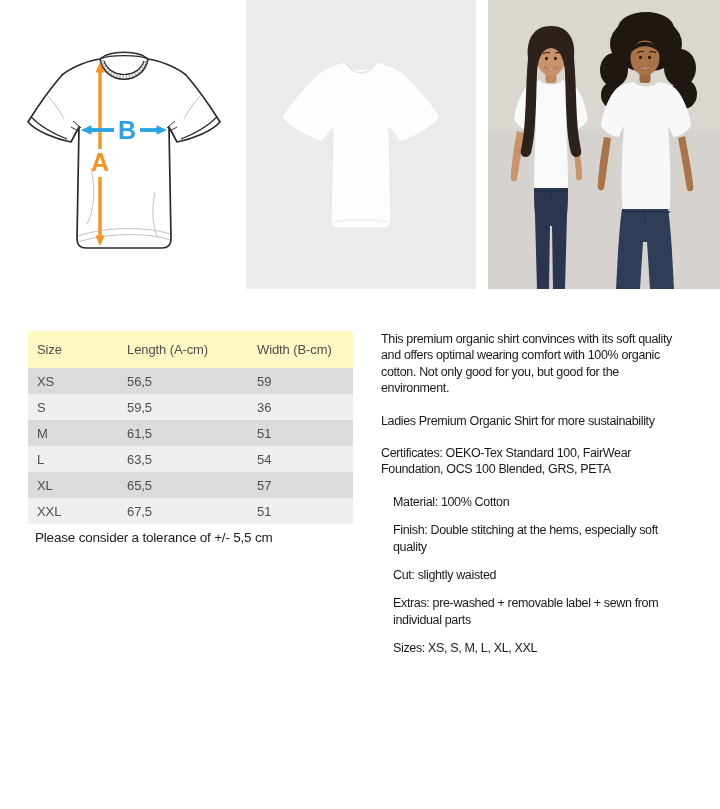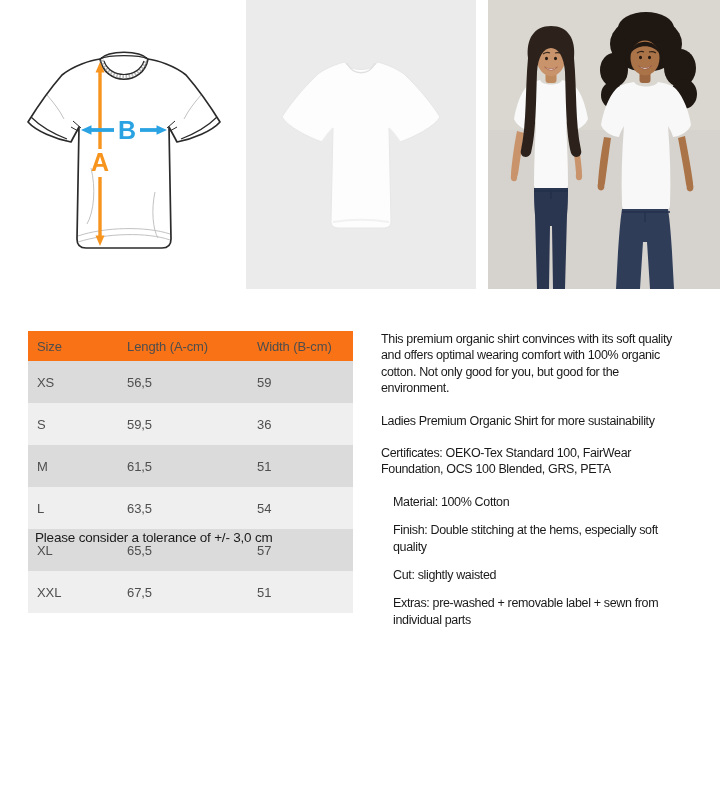--- a/index.html
+++ b/index.html
@@ -15,22 +15,22 @@
 
   .size-table{
     position:absolute;left:28px;top:331px;width:325px;
     border-collapse:collapse;table-layout:fixed;
     font-size:13px;color:#4f4f4f;letter-spacing:-0.1px;
   }
   .size-table col.c1{width:99px;} .size-table col.c2{width:130px;} .size-table col.c3{width:96px;}
   .size-table th,.size-table td{
     text-align:left;font-weight:normal;padding:0;vertical-align:middle;
   }
-  .size-table th{height:30px;background:#f97316;color:#4d4d4d;margin-left:28px;}
-  .size-table td{height:42px;}
+  .size-table th{height:37px;background:#fef9c3;color:#4d4d4d;margin-left:28px;}
+  .size-table td{height:26px;}
   .size-table th:first-child,.size-table td:first-child{padding-left:9px;}
   .size-table tbody tr:nth-child(odd) td{background:#dbdbdb;}
   .size-table tbody tr:nth-child(even) td{background:#efefef;}
 
   .tolerance{
     position:absolute;left:35px;top:530px;
     font-size:13.5px;color:#1b1b1b;letter-spacing:-0.2px;
   }
 
   .description{
@@ -179,25 +179,26 @@
         <td>57</td>
       </tr>
       <tr>
         <td>XXL</td>
         <td>67,5</td>
         <td>51</td>
       </tr>
     </tbody>
   </table>
 
-  <div class="tolerance">Please consider a tolerance of +/- 3,0 cm</div>
+  <div class="tolerance">Please consider a tolerance of +/- 5,5 cm</div>
 
   <div class="description">
     <p>This premium organic shirt convinces with its soft quality and offers optimal wearing comfort with 100% organic cotton. Not only good for you, but good for the environment.</p>
     <p>Ladies Premium Organic Shirt for more sustainability</p>
     <p>Certificates: OEKO-Tex Standard 100, FairWear Foundation, OCS 100 Blended, GRS, PETA</p>
     <div class="spec-line">Material: 100% Cotton</div>
     <div class="spec-line">Finish: Double stitching at the hems, especially soft quality</div>
     <div class="spec-line">Cut: slightly waisted</div>
     <div class="spec-line">Extras: pre-washed + removable label + sewn from individual parts</div>
+    <div class="spec-line">Sizes: XS, S, M, L, XL, XXL</div>
   </div>
 
 </div>
 
 </body></html>

